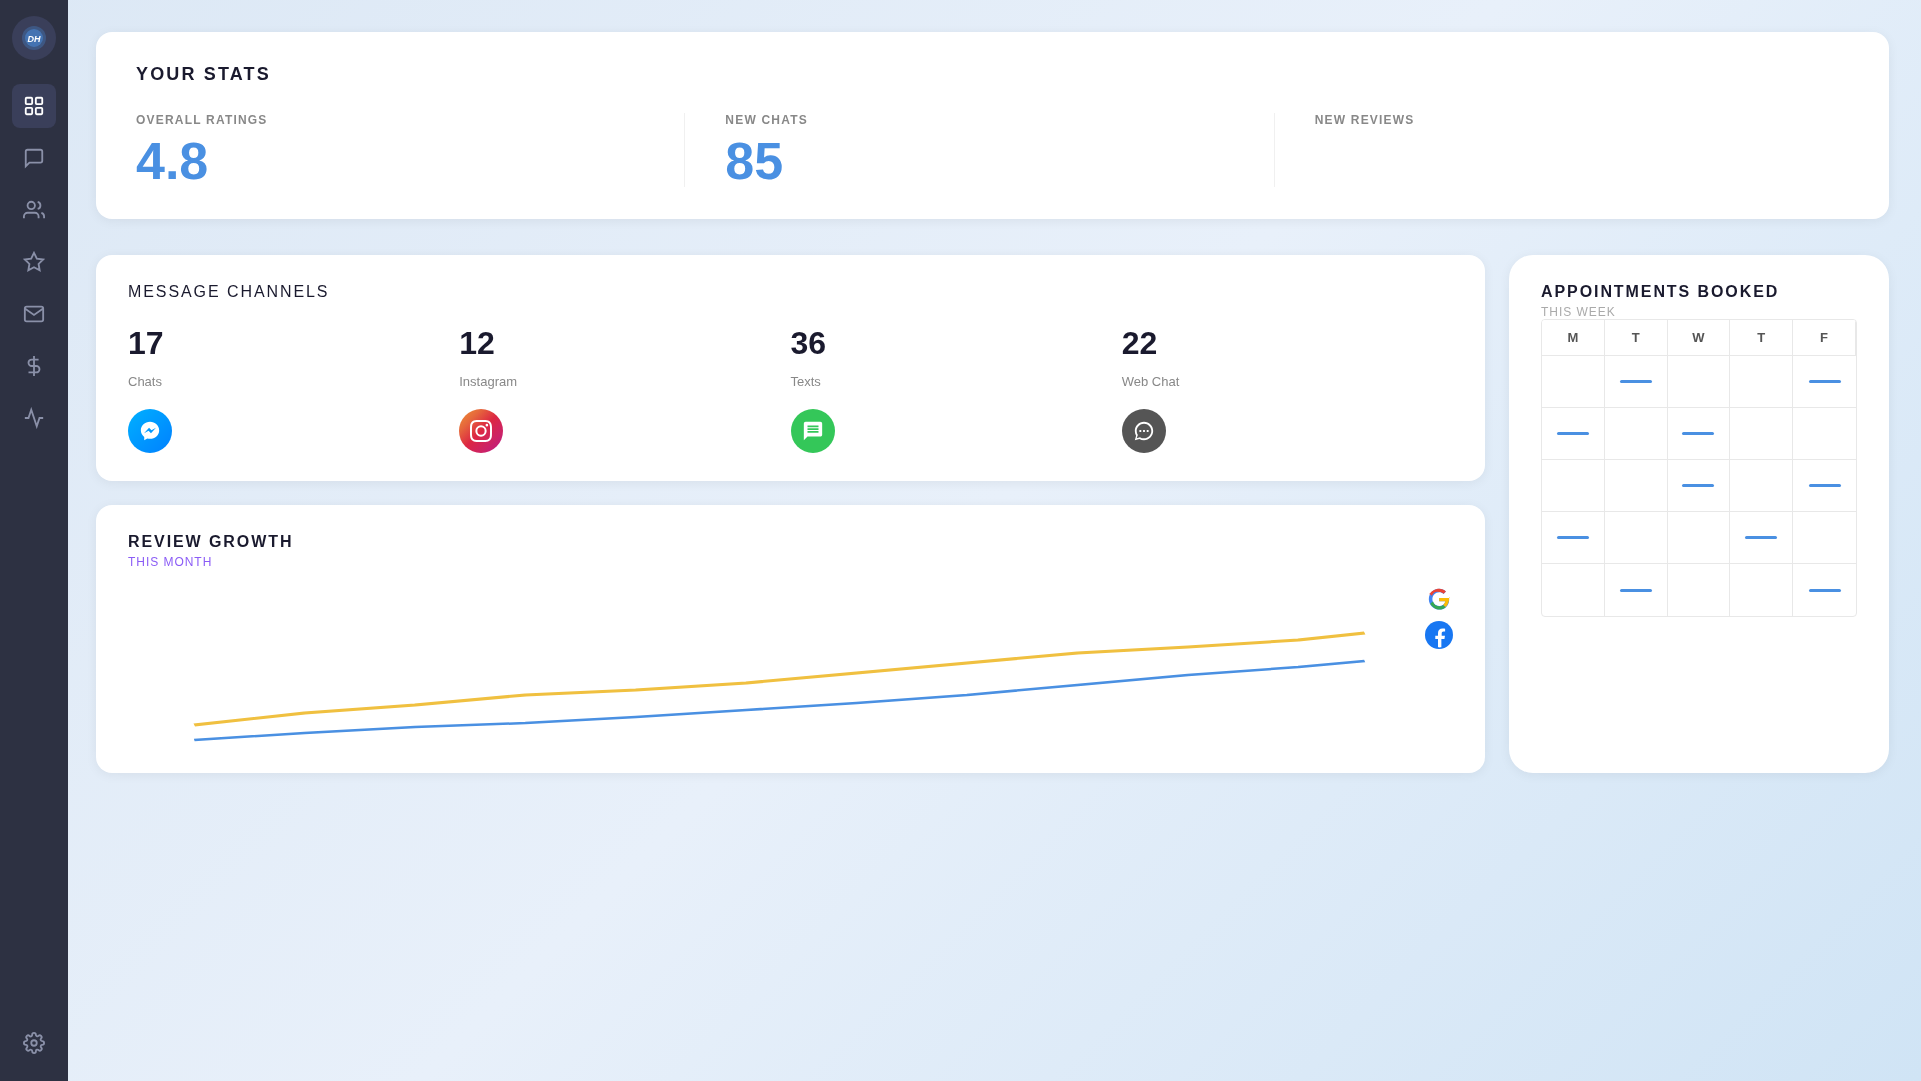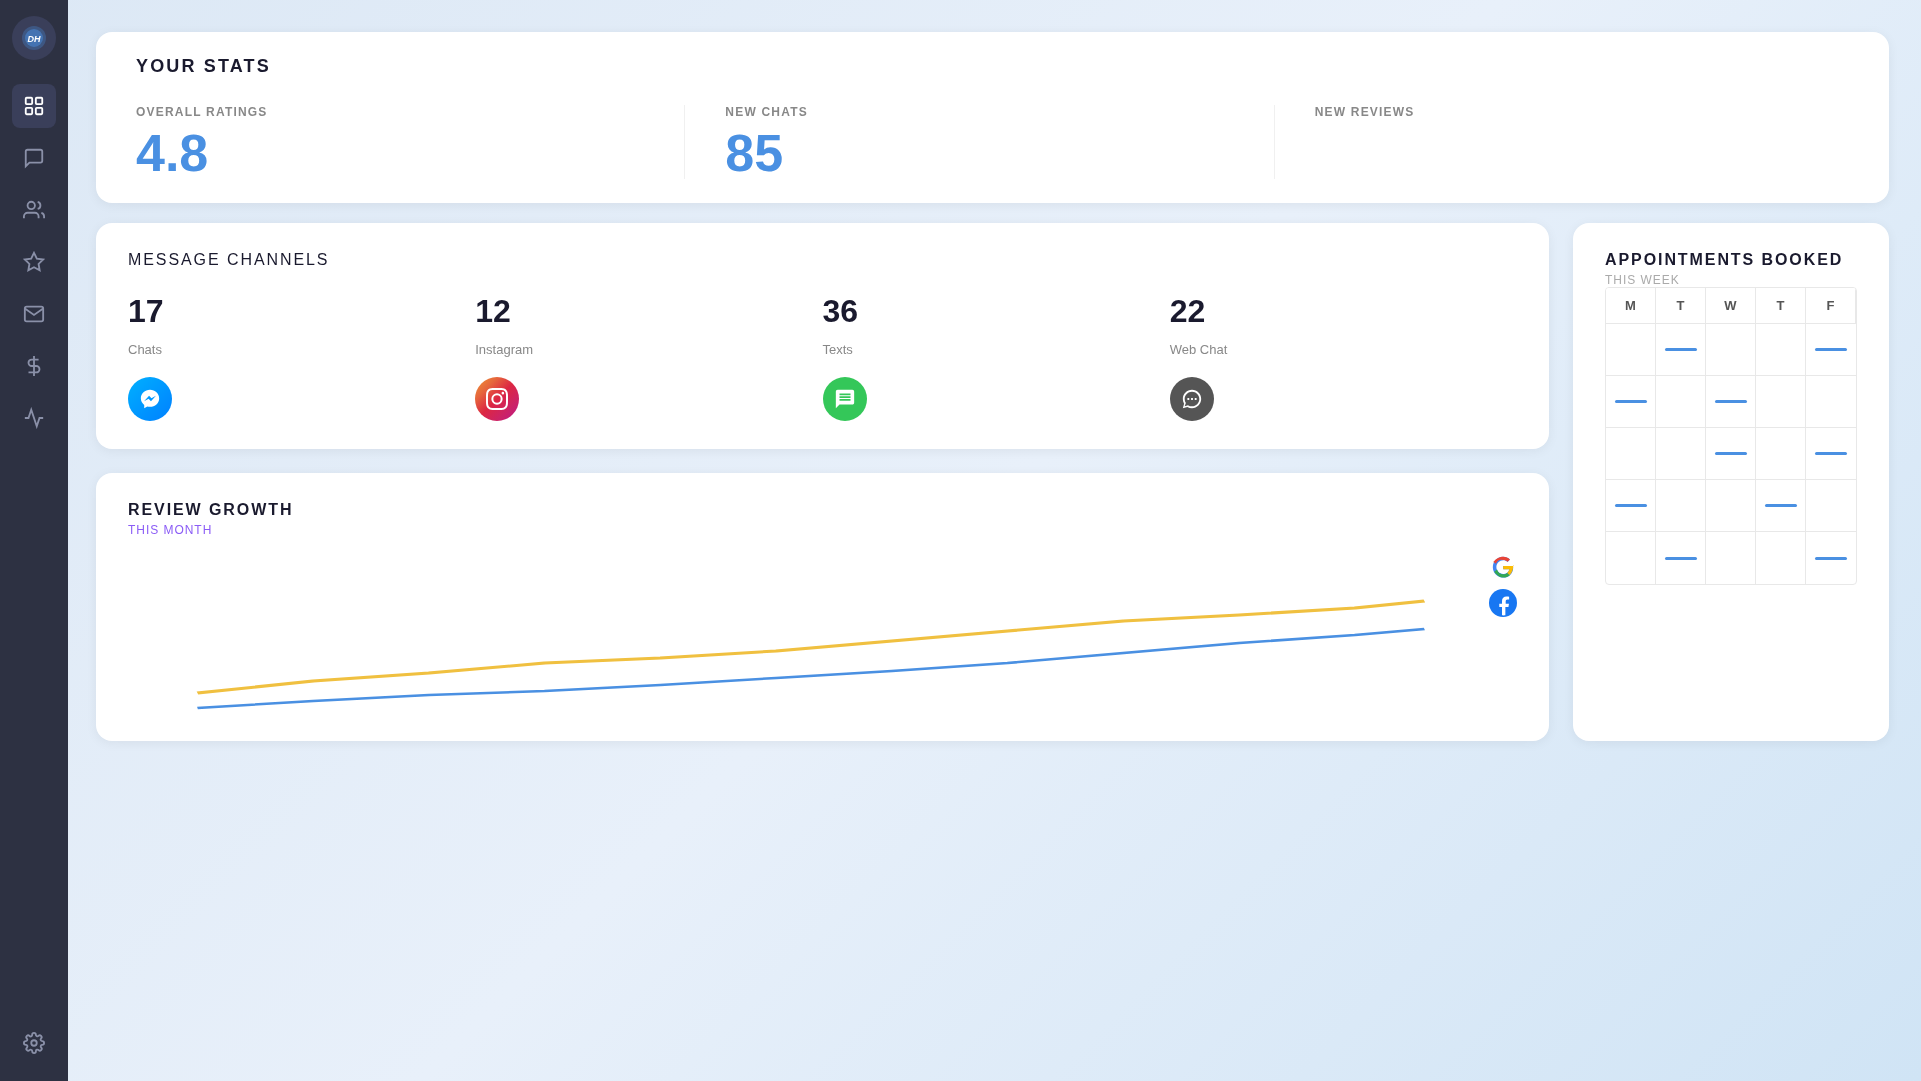--- a/index.html
+++ b/index.html
@@ -69,22 +69,22 @@
 
     .main-content {
       flex: 1;
       padding: 32px 32px 32px 28px;
       overflow-y: auto;
     }
 
     .stats-card {
       background: #fff;
       border-radius: 16px;
-      padding: 24px 40px;
-      margin-bottom: 20px;
+      padding: 32px 40px;
+      margin-bottom: 36px;
       box-shadow: 0 2px 12px rgba(0,0,0,0.06);
     }
 
     .stats-card h2 {
       font-size: 18px;
       font-weight: 800;
       letter-spacing: 0.12em;
       color: #1a1a2e;
       margin-bottom: 28px;
       text-transform: uppercase;
@@ -243,23 +243,23 @@
 
     .legend-item {
       display: flex;
       align-items: center;
       gap: 6px;
       font-size: 20px;
     }
 
     .appointments-card {
       background: #fff;
-      border-radius: 16px;
+      border-radius: 24px;
       padding: 28px 32px;
-      width: 316px;
+      width: 380px;
       flex-shrink: 0;
       box-shadow: 0 2px 12px rgba(0,0,0,0.06);
     }
 
     .appointments-card h3 {
       font-size: 16px;
       font-weight: 800;
       letter-spacing: 0.12em;
       color: #1a1a2e;
       text-transform: uppercase;

